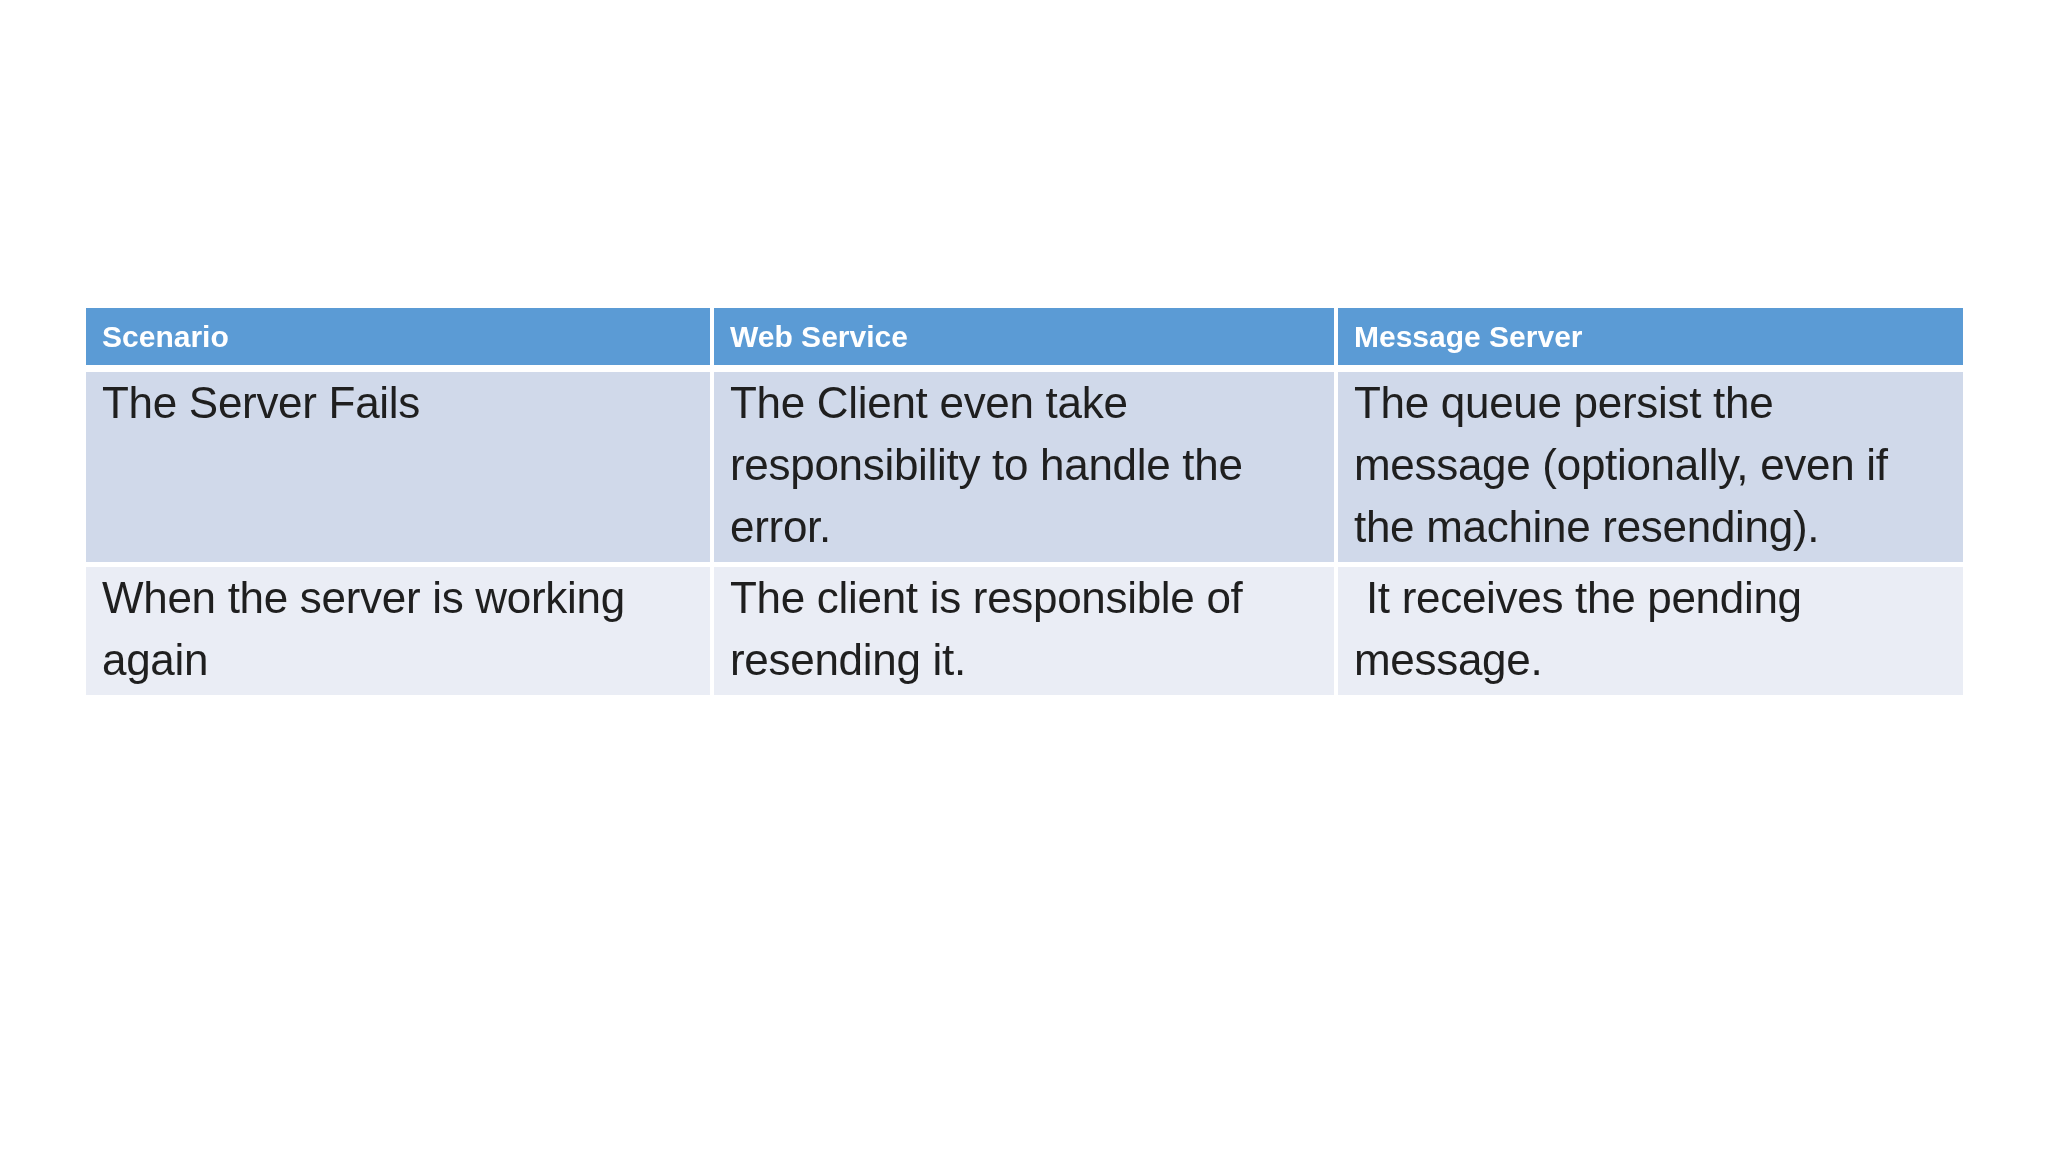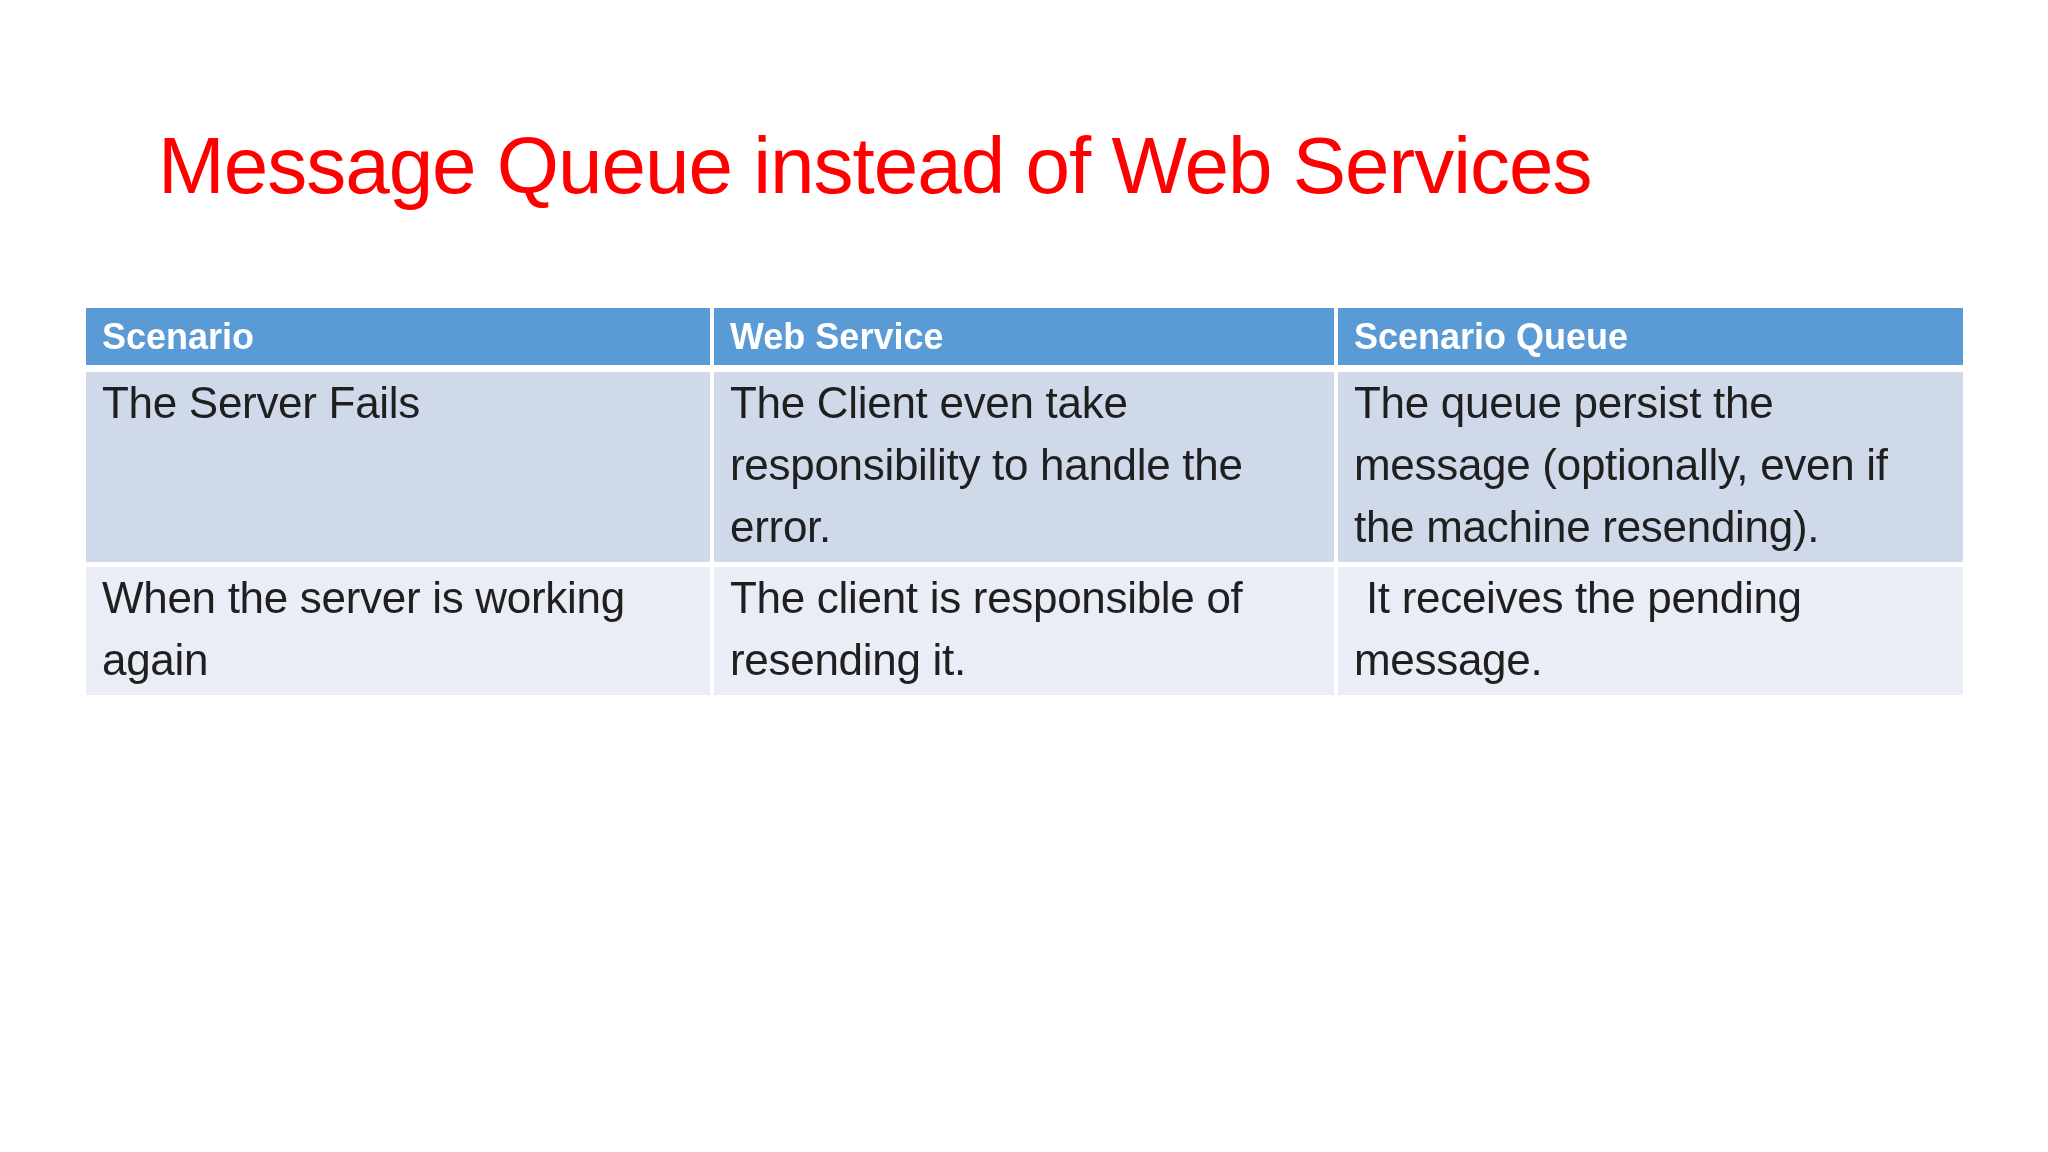--- a/index.html
+++ b/index.html
@@ -34,21 +34,21 @@
     border-collapse: separate;
     border-spacing: 0;
     table-layout: fixed;
   }
   col.c1 { width: 628px; }
   col.c2 { width: 624px; }
   col.c3 { width: 625px; }
   th {
     background: var(--header-bg, #5b9bd5);
     color: var(--header-fg, #ffffff);
-    font-size: 36px;
+    font-size: 30px;
     font-weight: 700;
     text-align: left;
     vertical-align: middle;
     height: 57px;
     padding: 0 10px 0 16px;
     border-bottom: 7px solid #ffffff;
   }
   th.mid { border-right: 4px solid #ffffff; }
   td {
     font-size: 44px;
@@ -62,33 +62,32 @@
   td.mid { border-right: 4px solid #ffffff; }
   tr.band-a td { background: var(--band-a, #d0d9ea); }
   tr.band-b td { background: var(--band-b, #eaedf5); }
   tr.gap-below td { border-bottom: 5px solid #ffffff; }
 </style>
 </head>
 <body>
 
 <div id="slide" style="--slide-bg: #ffffff; --title-color: #ff0000; --header-bg: #5b9bd5; --header-fg: #ffffff; --band-a: #d0d9ea; --band-b: #eaedf5; --body-fg: #1f1f1f;">
 
-  <div class="slide-title">Message Queue instead of Web Services</div>
 
   <table class="compare">
     <colgroup>
       <col class="c1">
         <col class="c2">
         <col class="c3">
     </colgroup>
     <thead>
       <tr>
         <th class="mid">Scenario</th>
         <th class="mid">Web Service</th>
-        <th>Scenario Queue</th>
+        <th>Message Server</th>
       </tr>
     </thead>
     <tbody>
       <tr class="band-a gap-below">
         <td class="mid">The Server Fails</td>
         <td class="mid">The Client even take
 responsibility to handle the
 error.</td>
         <td>The queue persist the
 message (optionally, even if

